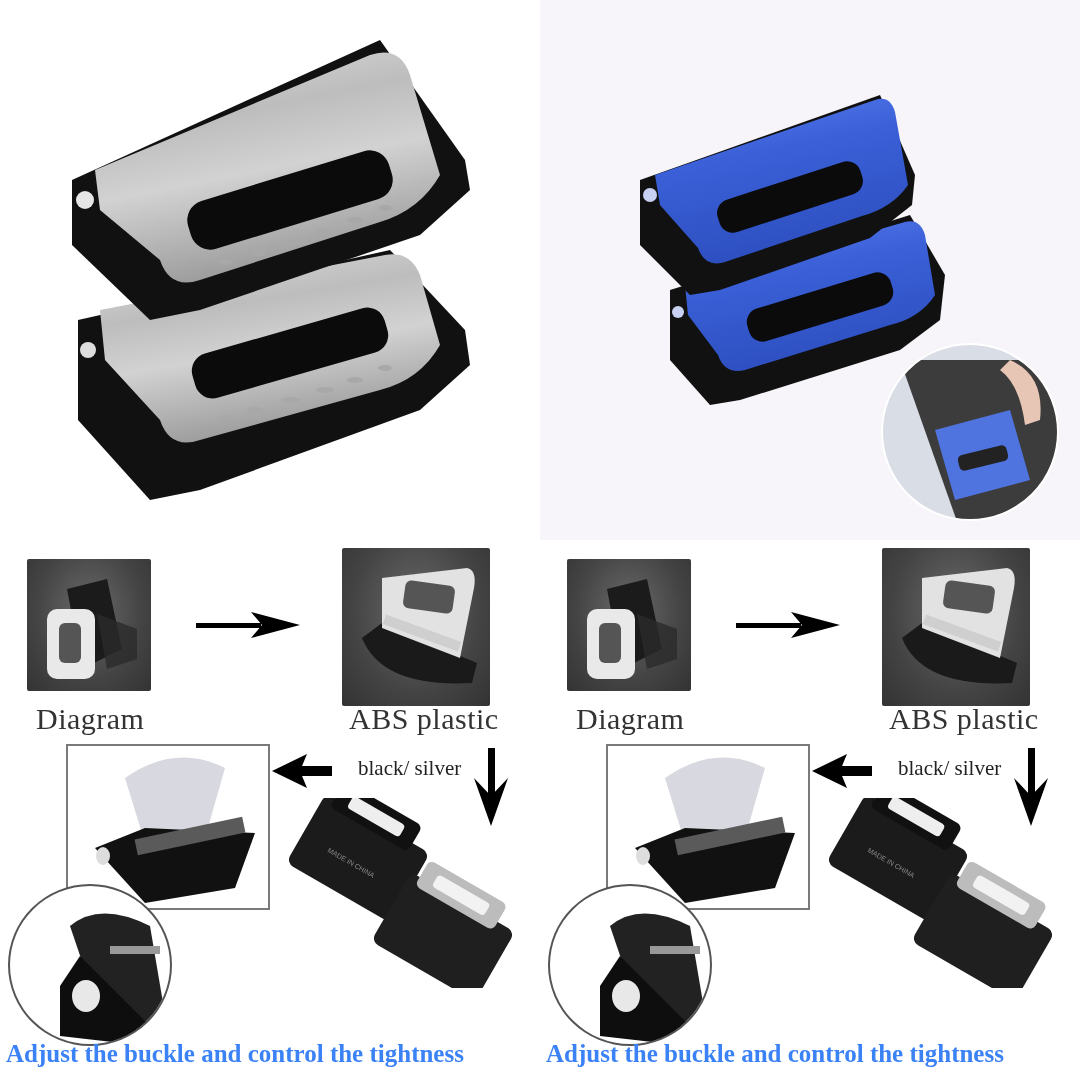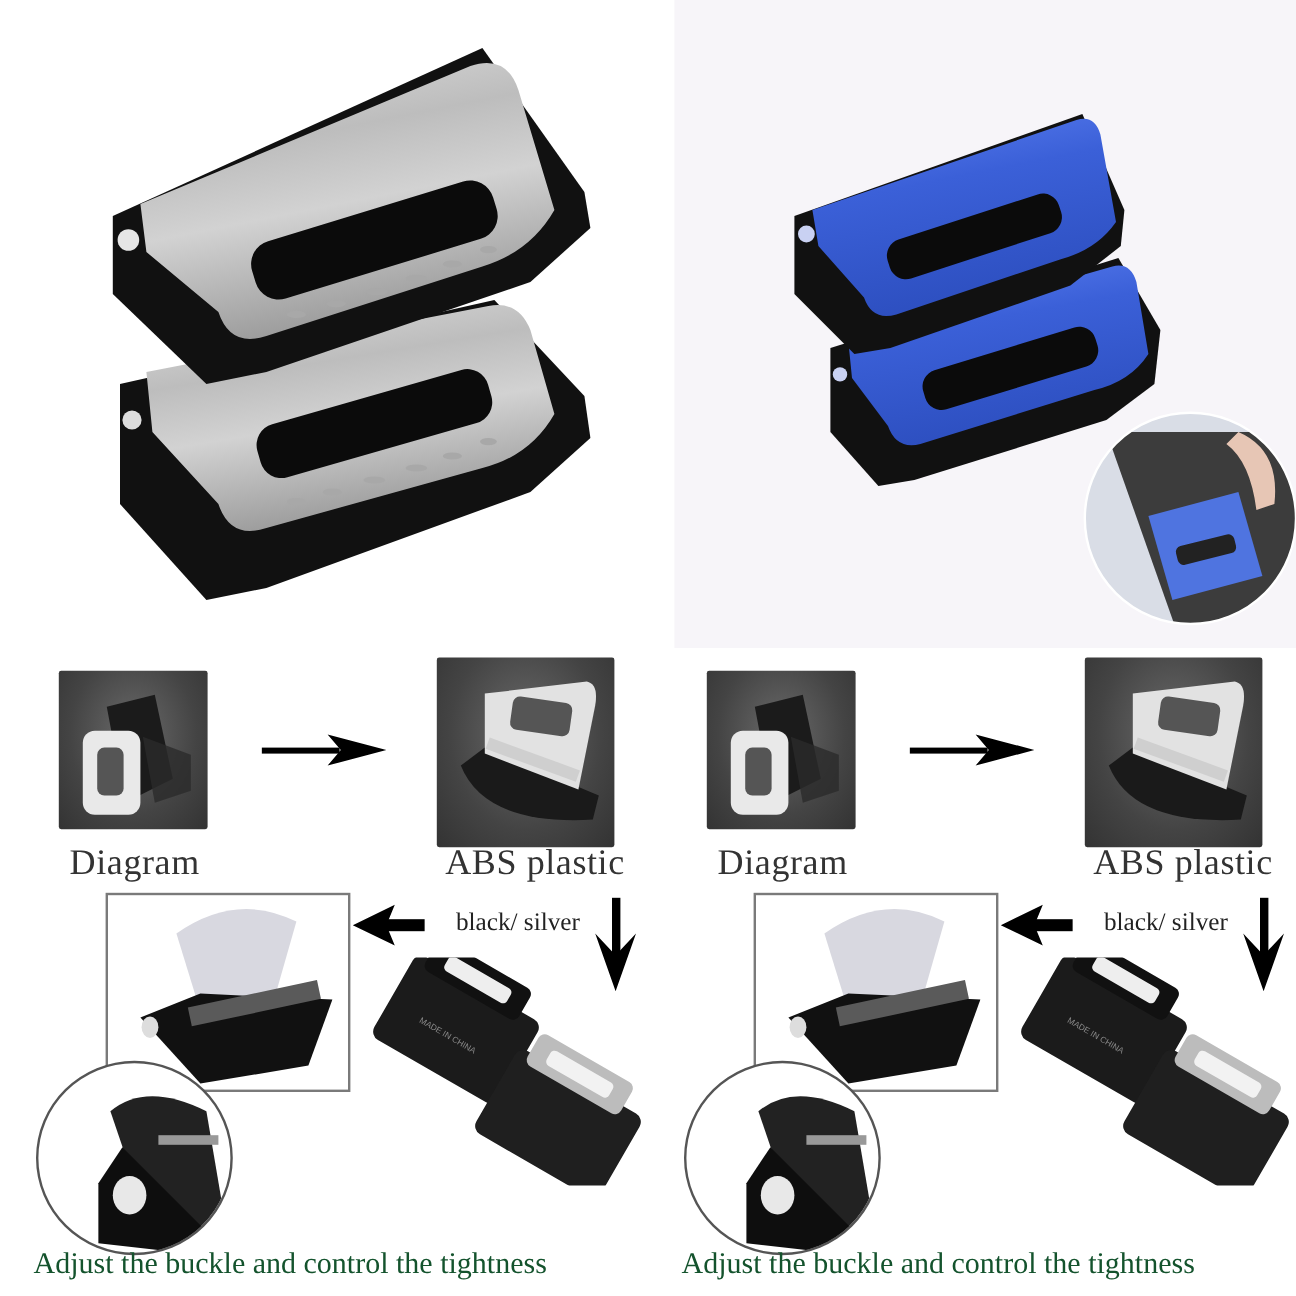--- a/index.html
+++ b/index.html
@@ -1,23 +1,23 @@
 <!DOCTYPE html>
 <html><head>
 <meta charset="utf-8">
 <style>
   html,body{margin:0;padding:0;background:#ffffff;}
   body{width:1080px;height:1080px;position:relative;overflow:hidden;font-family:"Liberation Serif","DejaVu Serif",serif;}
   .abs{position:absolute;}
-  .quad{position:absolute;width:540px;height:540px;margin-left:22px;}
+  .quad{position:absolute;width:540px;height:540px;}
   .photo{position:absolute;border-radius:2px;overflow:hidden;}
   .dark-photo{background:radial-gradient(ellipse at 50% 40%,#6a6a6a 0%,#444 60%,#333 100%);}
   .caption-big{position:absolute;font-size:30px;color:#333;letter-spacing:0.5px;}
   .caption-small{position:absolute;font-size:21px;color:#222;}
-  .caption-bottom{position:absolute;font-size:25px;color:#14532d;}
+  .caption-bottom{position:absolute;font-size:25px;color:#3b82f6;font-weight:bold;}
   .frame{position:absolute;border:2px solid #7a7a7a;}
   .circle{position:absolute;border:2px solid #555;border-radius:50%;overflow:hidden;background:#fff;}
 </style>
 </head>
 <body>
 
 <div class="quad" style="left:0;top:0;background:#fff;">
   <svg width="540" height="540" viewBox="0 0 540 540">
     <defs>
       <linearGradient id="silv" x1="0" y1="0" x2="0.3" y2="1">

